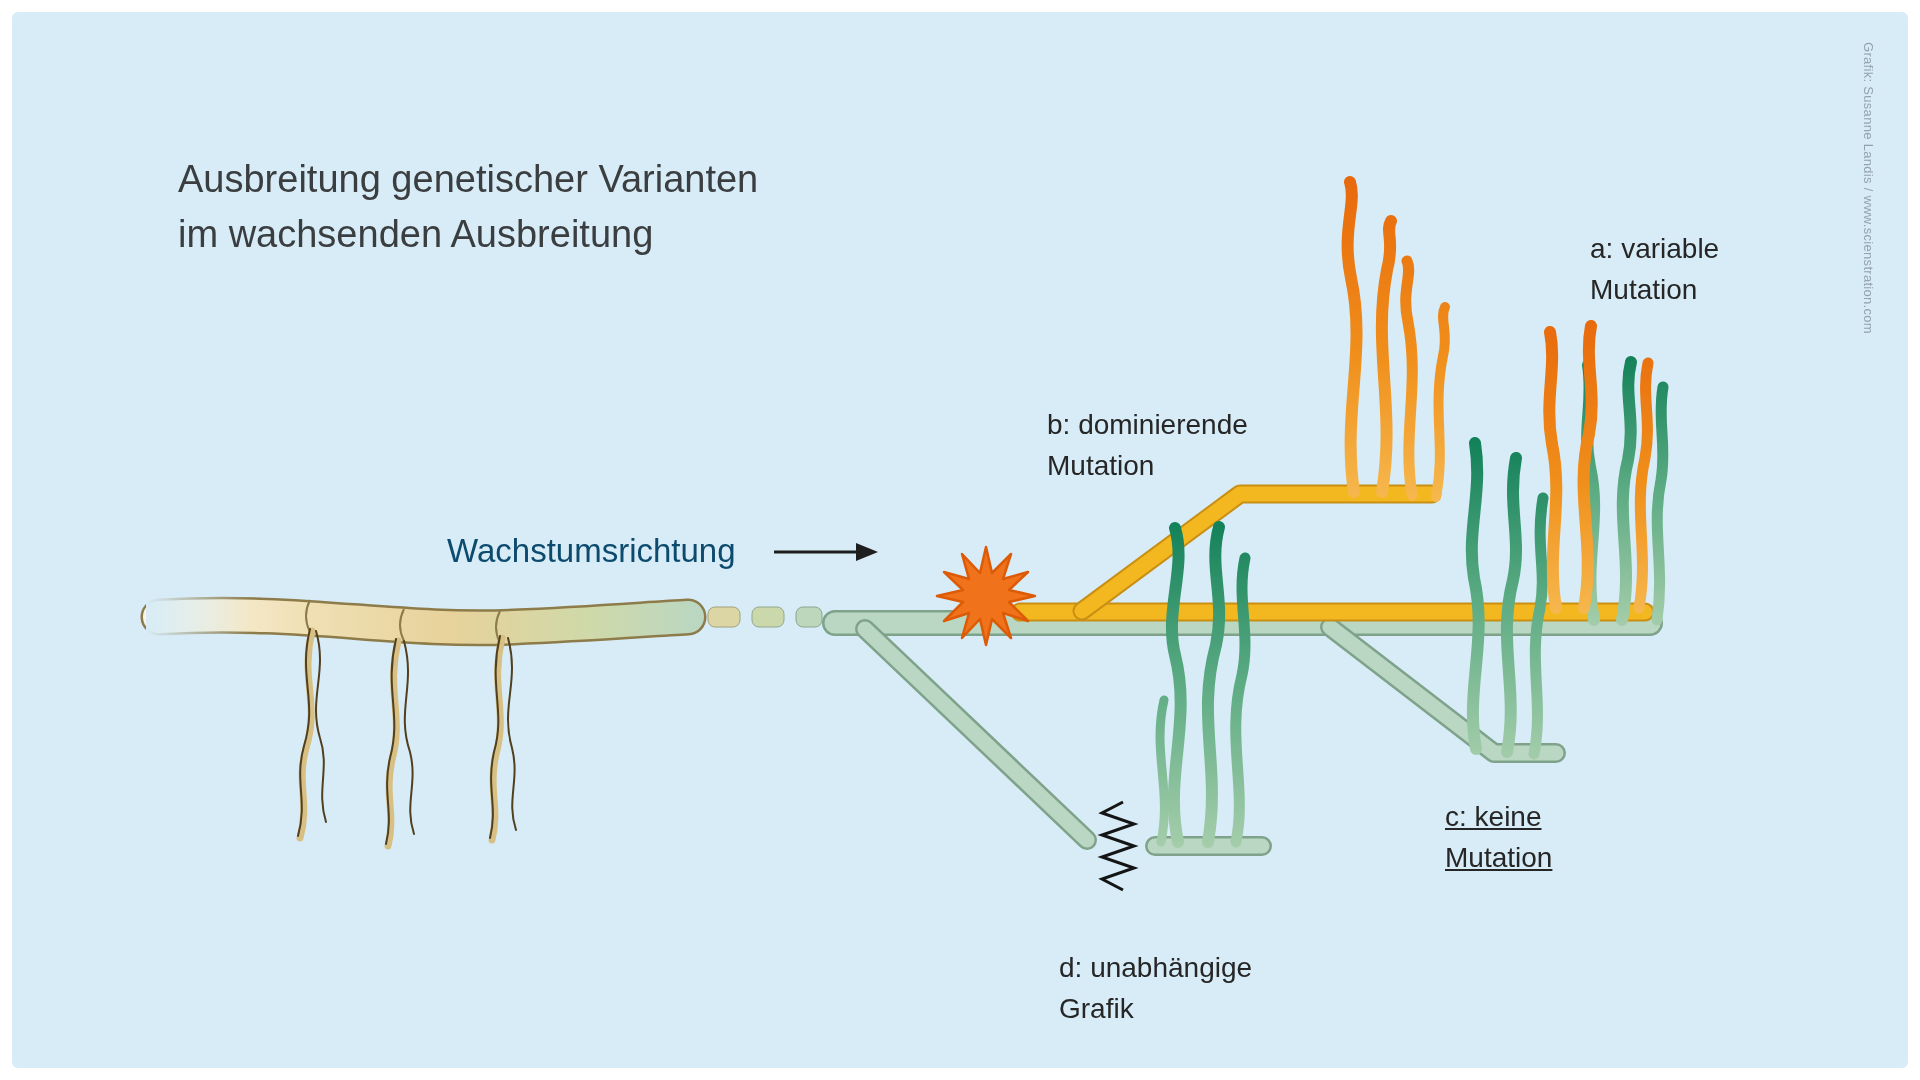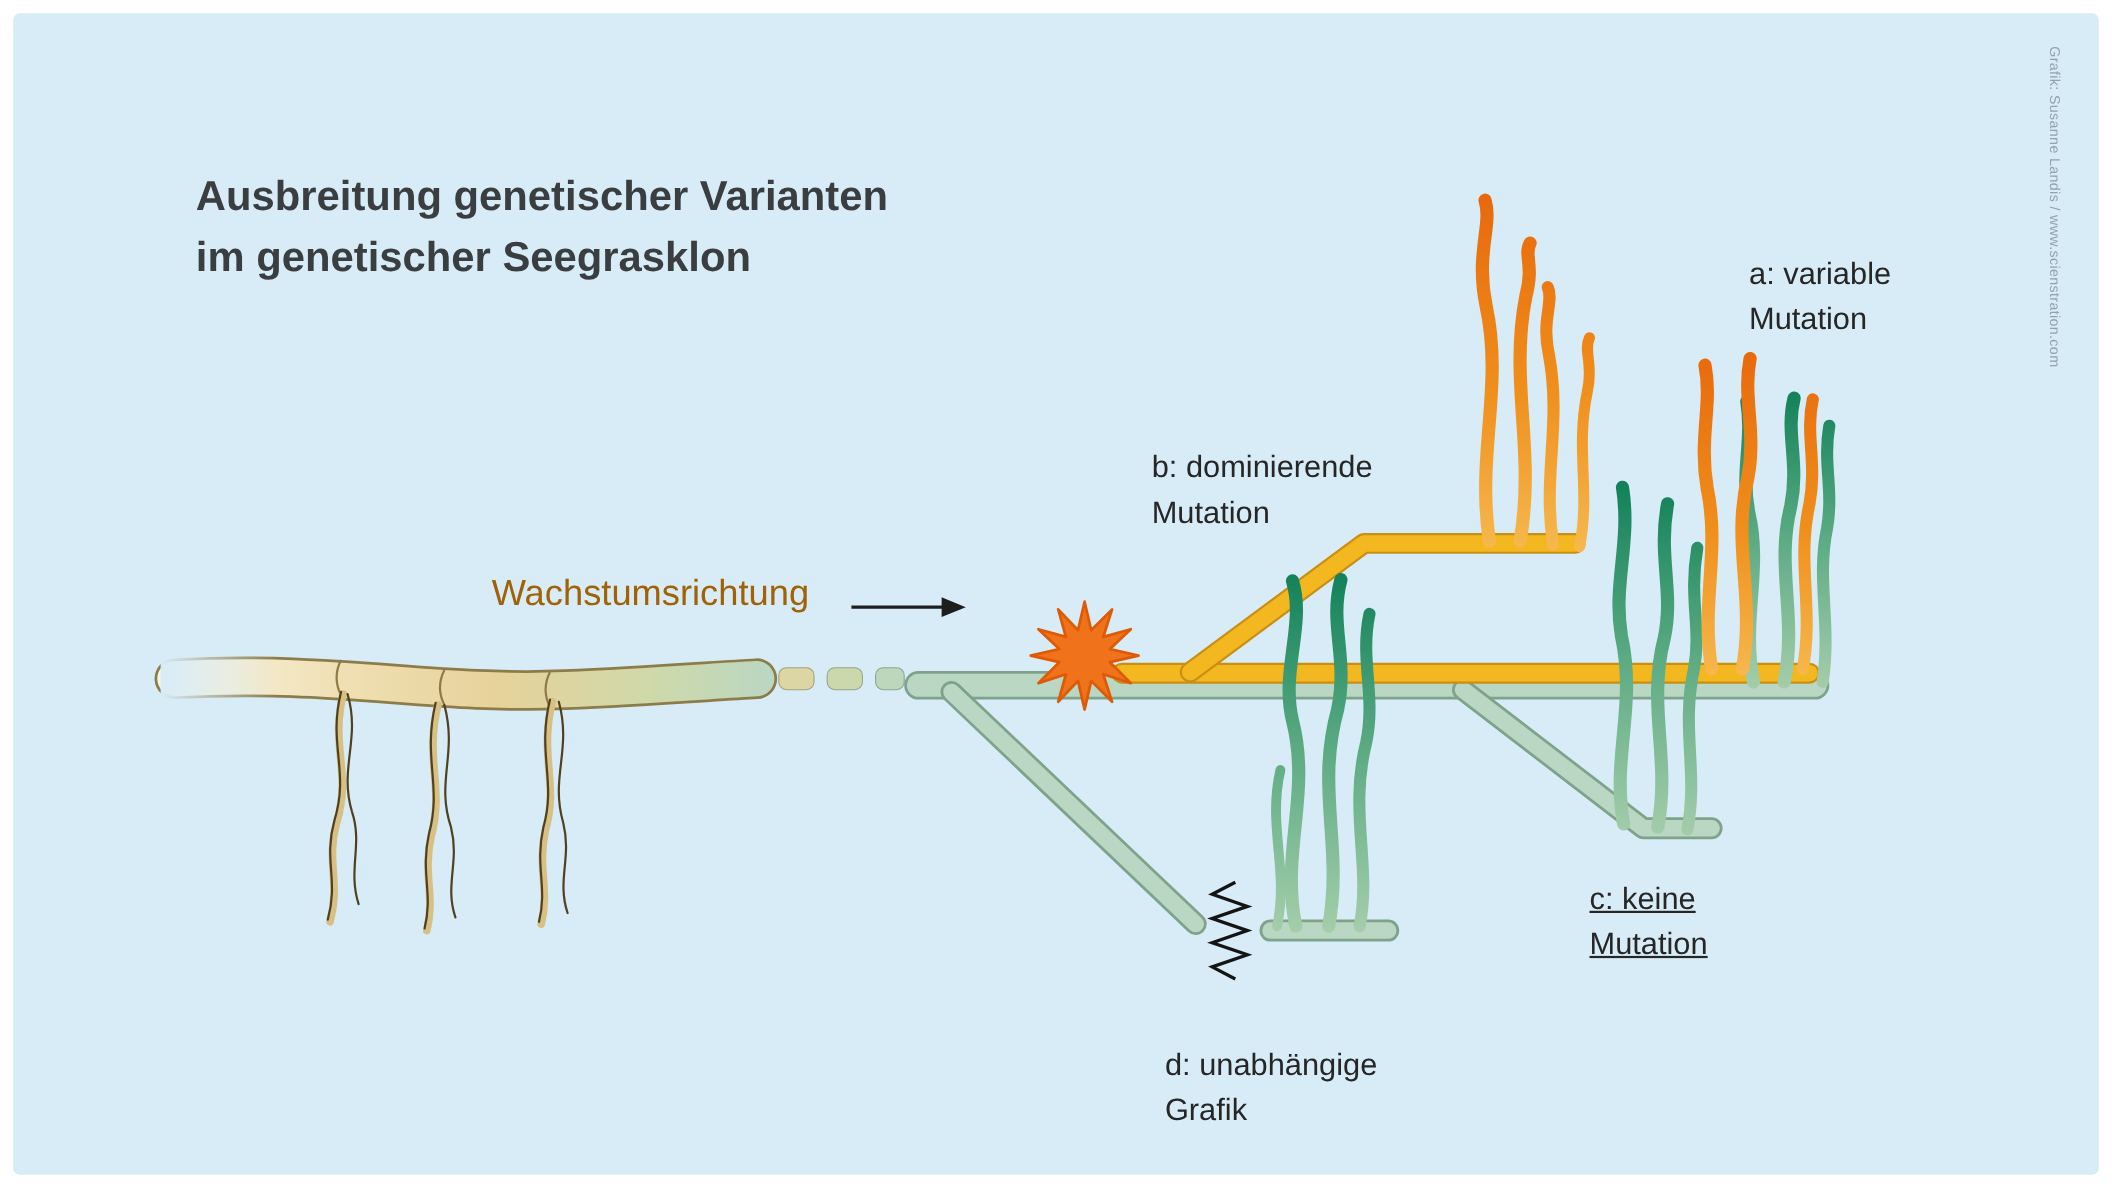--- a/index.html
+++ b/index.html
@@ -1,21 +1,21 @@
 <!DOCTYPE html>
 <html><head>
 <meta charset="utf-8">
 <style>
   html,body{margin:0;padding:0;background:#ffffff;}
   #page{position:relative;width:1920px;height:1080px;overflow:hidden;background:#ffffff;
         font-family:"Liberation Sans", sans-serif;}
   #diagram-svg{position:absolute;left:0;top:0;}
   .lbl{position:absolute;color:#262626;font-size:28px;line-height:41px;font-weight:500;}
-  #title{position:absolute;left:178px;top:152px;color:#3b3e40;font-size:38px;line-height:55px;font-weight:700;}
-  #growth-label{position:absolute;left:447px;top:520px;color:#a16207;font-size:33px;font-weight:500;}
+  #title{position:absolute;left:178px;top:152px;color:#3b3e40;font-size:38px;line-height:55px;font-weight:400;}
+  #growth-label{position:absolute;left:447px;top:532px;color:#0c4a6e;font-size:33px;font-weight:500;}
   #credit{position:absolute;left:1876px;top:42px;transform:rotate(90deg);transform-origin:0 0;
           color:#93a3ad;font-size:13px;letter-spacing:.3px;white-space:nowrap;}
 </style>
 </head>
 <body>
 
 <div id="page">
 
   <svg id="diagram-svg" width="1920" height="1080" viewBox="0 0 1920 1080">
     <defs>
@@ -140,21 +140,21 @@
     <polygon points="1035,596 1009,602 1028,621 1003,613 1011,638 992,619 986,645 980,619 962,638 969,613 944,621 963,602 937,596 963,590 944,572 969,579 962,554 980,573 986,547 992,573 1011,554 1003,579 1028,572 1009,590" fill="#f0731b" stroke="#dd5a07" stroke-width="2.5" stroke-linejoin="round"></polygon>
 
     <g>
       <line x1="774" y1="552" x2="858" y2="552" stroke="#1e1e1e" stroke-width="3"></line>
       <polygon points="878,552 856,543 856,561" fill="#1e1e1e"></polygon>
     </g>
   </svg>
 
   <div id="title">
     <div>Ausbreitung genetischer Varianten</div>
-    <div>im genetischer Seegrasklon</div>
+    <div>im wachsenden Ausbreitung</div>
   </div>
 
   <div id="growth-label">Wachstumsrichtung</div>
 
   <div class="lbl" style="left:1590px;top:228px;">
     <div>a: variable</div>
     <div>Mutation</div>
   </div>
 
   <div class="lbl" style="left:1047px;top:404px;">

